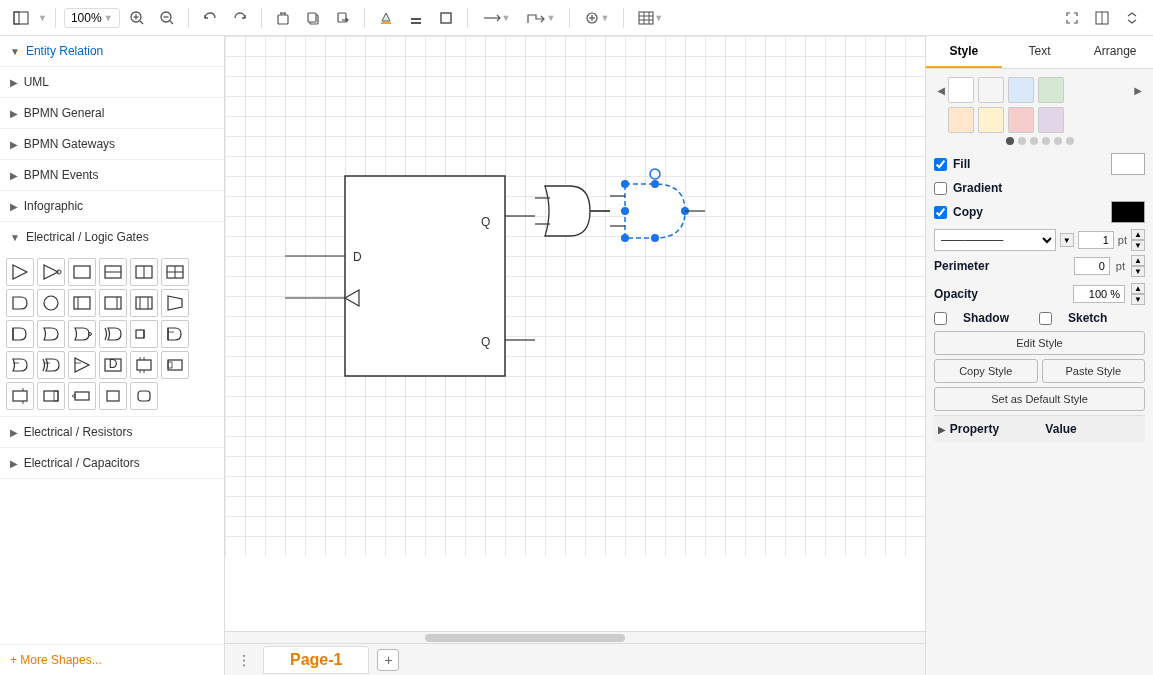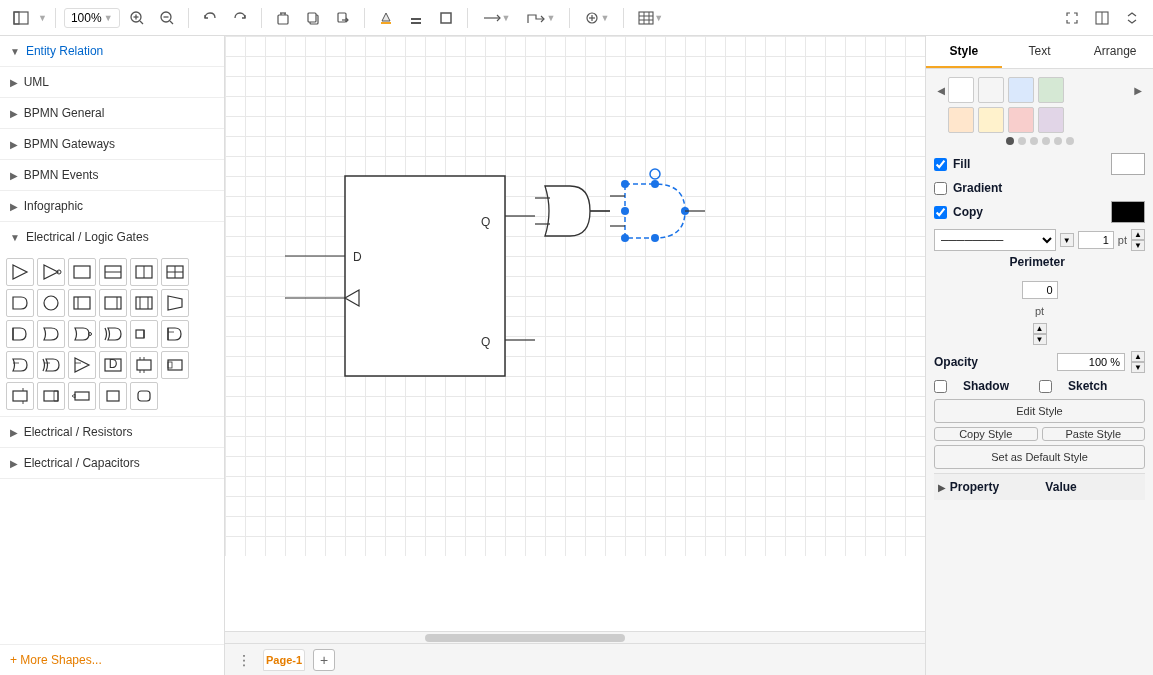--- a/index.html
+++ b/index.html
@@ -124,26 +124,26 @@
     .page-bar {
       height: 32px;
       background: #f5f5f5;
       border-top: 1px solid #ddd;
       display: flex;
       align-items: center;
       padding: 0 8px;
       gap: 8px;
     }
     .page-tab {
-      padding: 4px 2px;
+      padding: 4px 26px;
       border: 1px solid #ddd;
       background: #fff;
       border-radius: 3px 3px 0 0;
       cursor: pointer;
-      font-size: 11px;
+      font-size: 16px;
       color: #e67e00;
       font-weight: bold;
     }
     .page-add {
       width: 22px; height: 22px;
       border: 1px solid #bbb;
       background: #fff;
       border-radius: 3px;
       cursor: pointer;
       display: flex; align-items: center; justify-content: center;
@@ -264,20 +264,21 @@
       font-size: 11px;
       border-radius: 3px;
       margin-bottom: 4px;
       color: #333;
     }
     .style-btn-row {
       display: flex; gap: 4px; margin-bottom: 4px;
     }
     .style-btn-half {
       flex: 1;
+      padding: 5px;
       border: 1px solid #bbb;
       background: #f5f5f5;
       cursor: pointer;
       font-size: 11px;
       border-radius: 3px;
       color: #333;
     }
 
     
     .property-header {
@@ -314,21 +315,20 @@
       background: #fff;
       height: 22px;
     }
 
     
     .perimeter-row {
       display: flex;
       align-items: center;
       margin-bottom: 6px;
       gap: 6px;
-      flex-direction: column;
     }
     
     .toolbar-right {
       margin-left: auto;
       display: flex;
       align-items: center;
       gap: 4px;
     }
 
     .section-active { color: #0066cc; }
@@ -890,21 +890,21 @@
         <div class="spin-btns">
           <button class="spin-btn">▲</button>
           <button class="spin-btn">▼</button>
         </div>
       </div>
 
       
       <div class="style-row">
         <label class="style-label">Opacity</label>
         <div style="flex:1;"></div>
-        <input type="text" class="style-input" style="width: 68px;" value="100 %">
+        <input type="text" class="style-input" style="width: 52px;" value="100 %">
         <div class="spin-btns">
           <button class="spin-btn">▲</button>
           <button class="spin-btn">▼</button>
         </div>
       </div>
 
       
       <div class="shadow-sketch-row">
         <input type="checkbox" class="style-checkbox" style="">
         <label class="style-label">Shadow</label>

